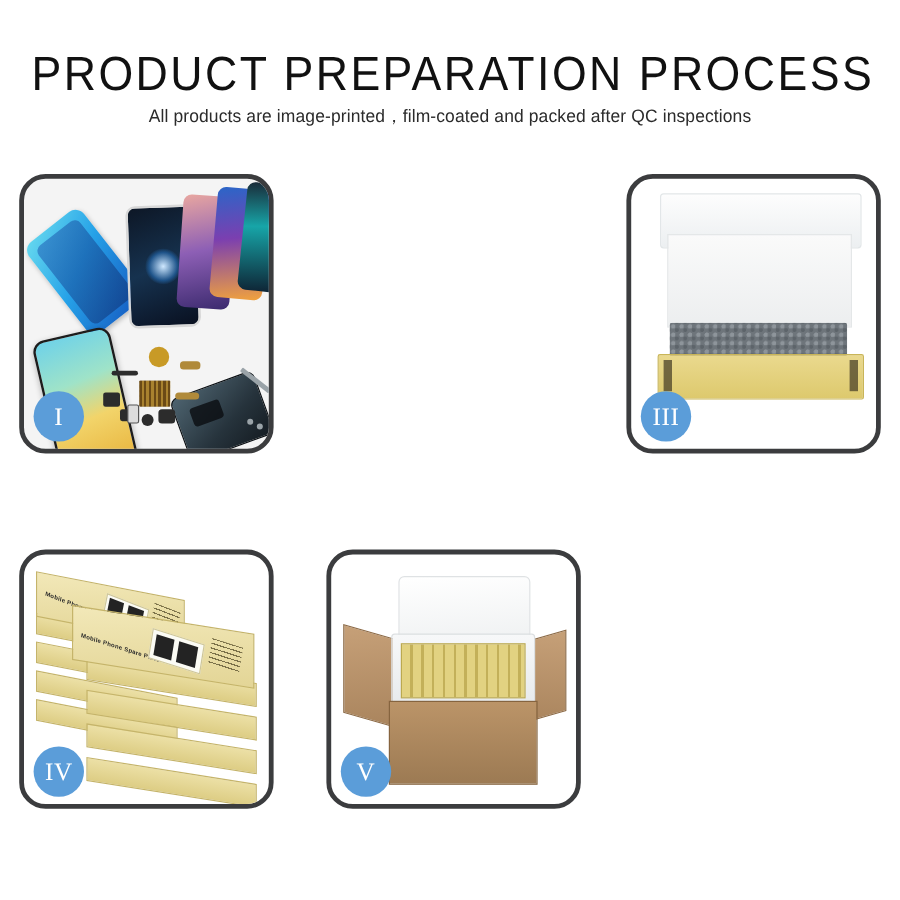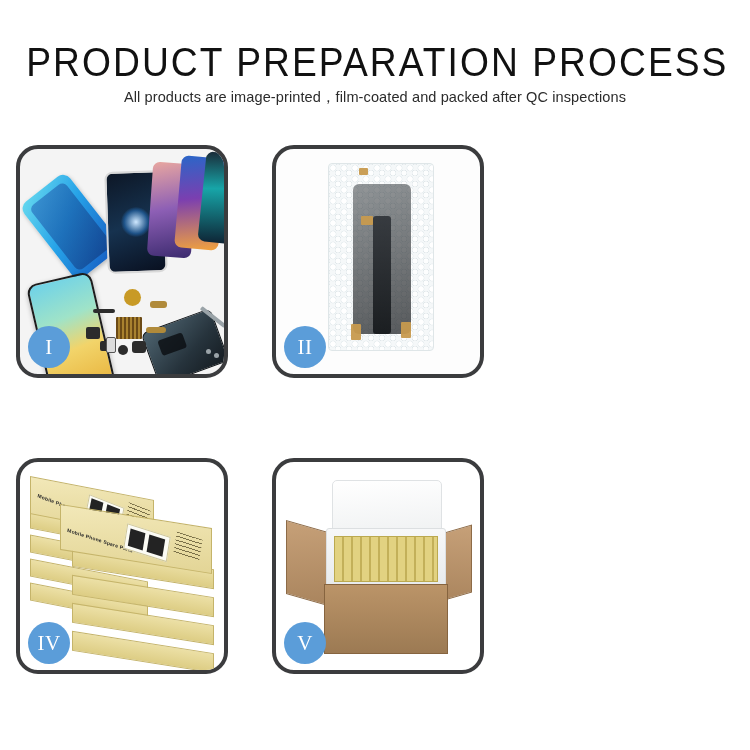--- a/index.html
+++ b/index.html
@@ -252,34 +252,30 @@
         <div class="part" style="left:98px;top:196px;width:10px;height:10px;border-radius:50%;"></div>
         <div class="part" style="left:112px;top:192px;width:14px;height:12px;border-radius:3px;"></div>
         <div class="part" style="left:86px;top:188px;width:8px;height:14px;background:#dcdcdc;border:1px solid #555;"></div>
         <div class="part tool" style="left:178px;top:166px;width:30px;height:4px;"></div>
         <div class="part" style="left:186px;top:200px;width:5px;height:5px;border-radius:50%;background:#9aa3a8;"></div>
         <div class="part" style="left:194px;top:204px;width:5px;height:5px;border-radius:50%;background:#9aa3a8;"></div>
       </div>
       <div class="badge">I</div>
     </div>
 
-    <div class="panel p2" style="left:272px;top:145px;width:212px;height:233px;">
+
+    <div class="panel p3p" style="left:522px;top:145px;width:212px;height:233px;">
       <div class="stage">
-        <div class="bubblebag">
-          <div class="innerpart"></div>
-          <div class="darkstrip"></div>
-          <div class="tape" style="left:30px;top:4px;width:9px;height:7px;"></div>
-          <div class="tape" style="left:32px;top:52px;width:12px;height:9px;"></div>
-          <div class="tape" style="left:22px;top:160px;width:10px;height:16px;"></div>
-          <div class="tape" style="left:72px;top:158px;width:10px;height:16px;"></div>
-        </div>
+        <div class="lid"></div>
+        <div class="foamblock"></div>
+        <div class="darkfoam"></div>
+        <div class="boxbase"></div>
       </div>
-      <div class="badge">II</div>
+      <div class="badge">III</div>
     </div>
-
 
     <div class="panel p4p" style="left:16px;top:458px;width:212px;height:216px;">
       <div class="stage">
 
         <div class="stackbox" style="left:10px;top:60px;width:116px;height:16px;transform:skewY(11deg);"></div>
         <div class="stackbox" style="left:10px;top:84px;width:116px;height:16px;transform:skewY(11deg);"></div>
         <div class="stackbox" style="left:10px;top:108px;width:116px;height:16px;transform:skewY(11deg);"></div>
         <div class="stackbox" style="left:10px;top:132px;width:116px;height:16px;transform:skewY(11deg);"></div>
 
         <div class="stacktop" style="left:10px;top:26px;width:122px;height:36px;transform:skewY(11deg);">

